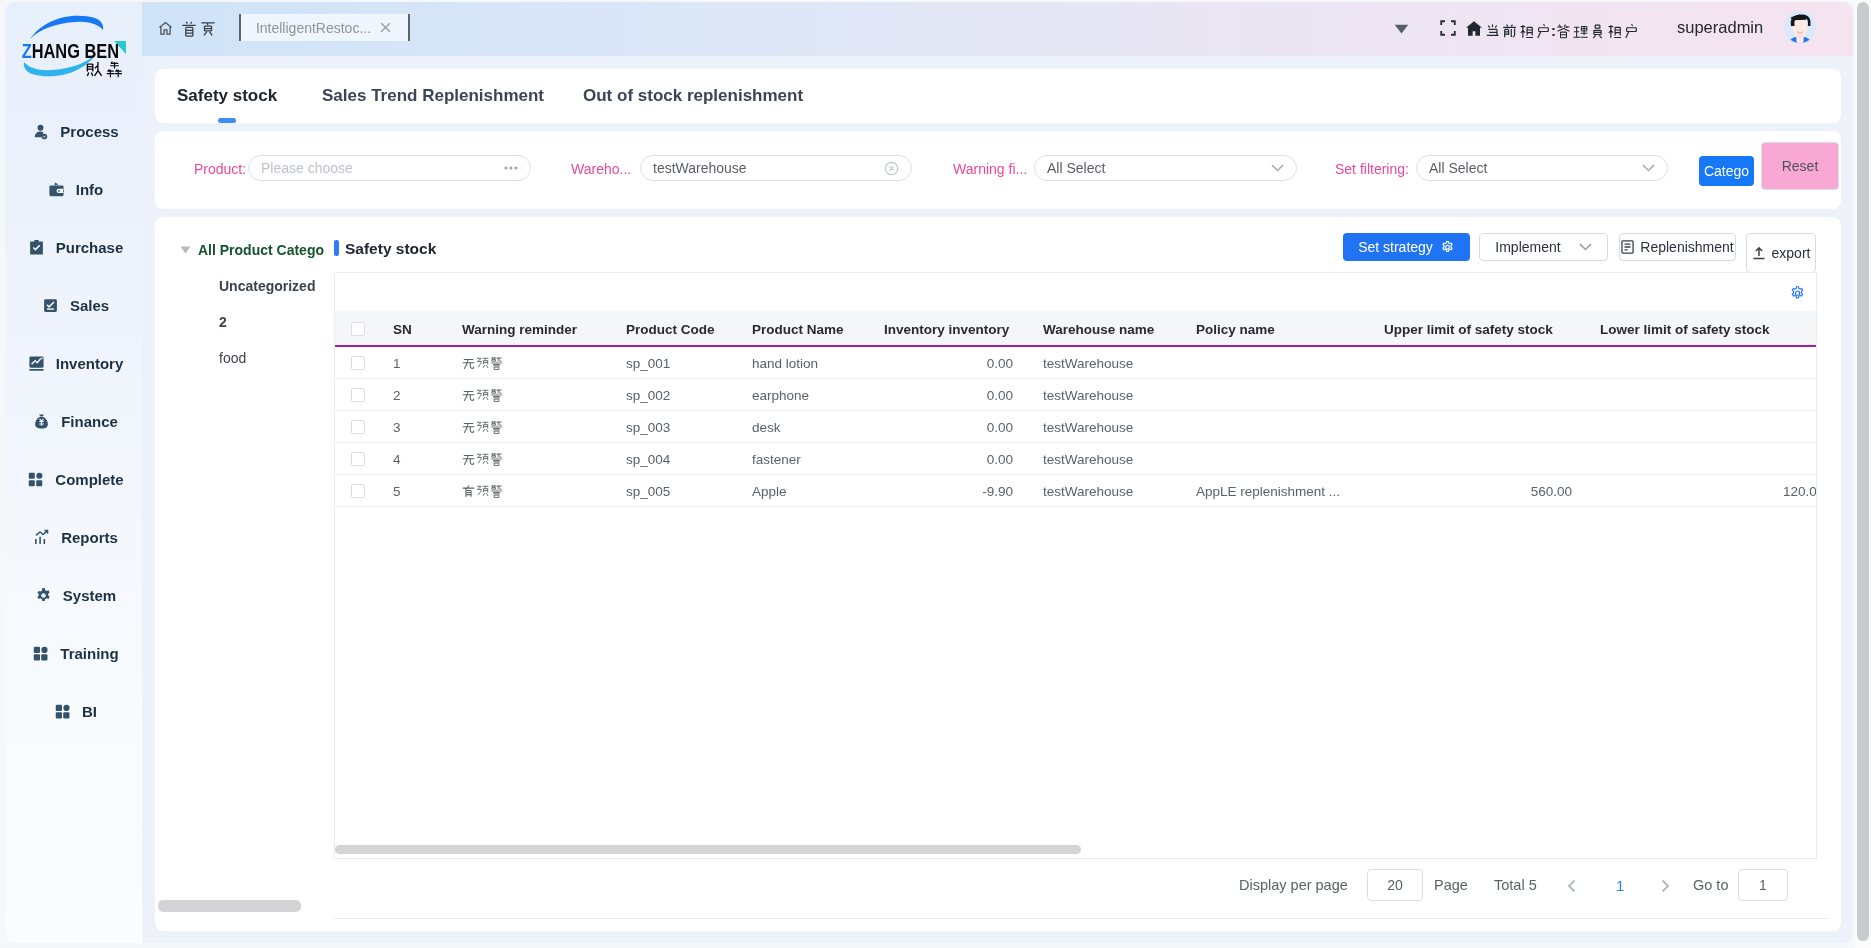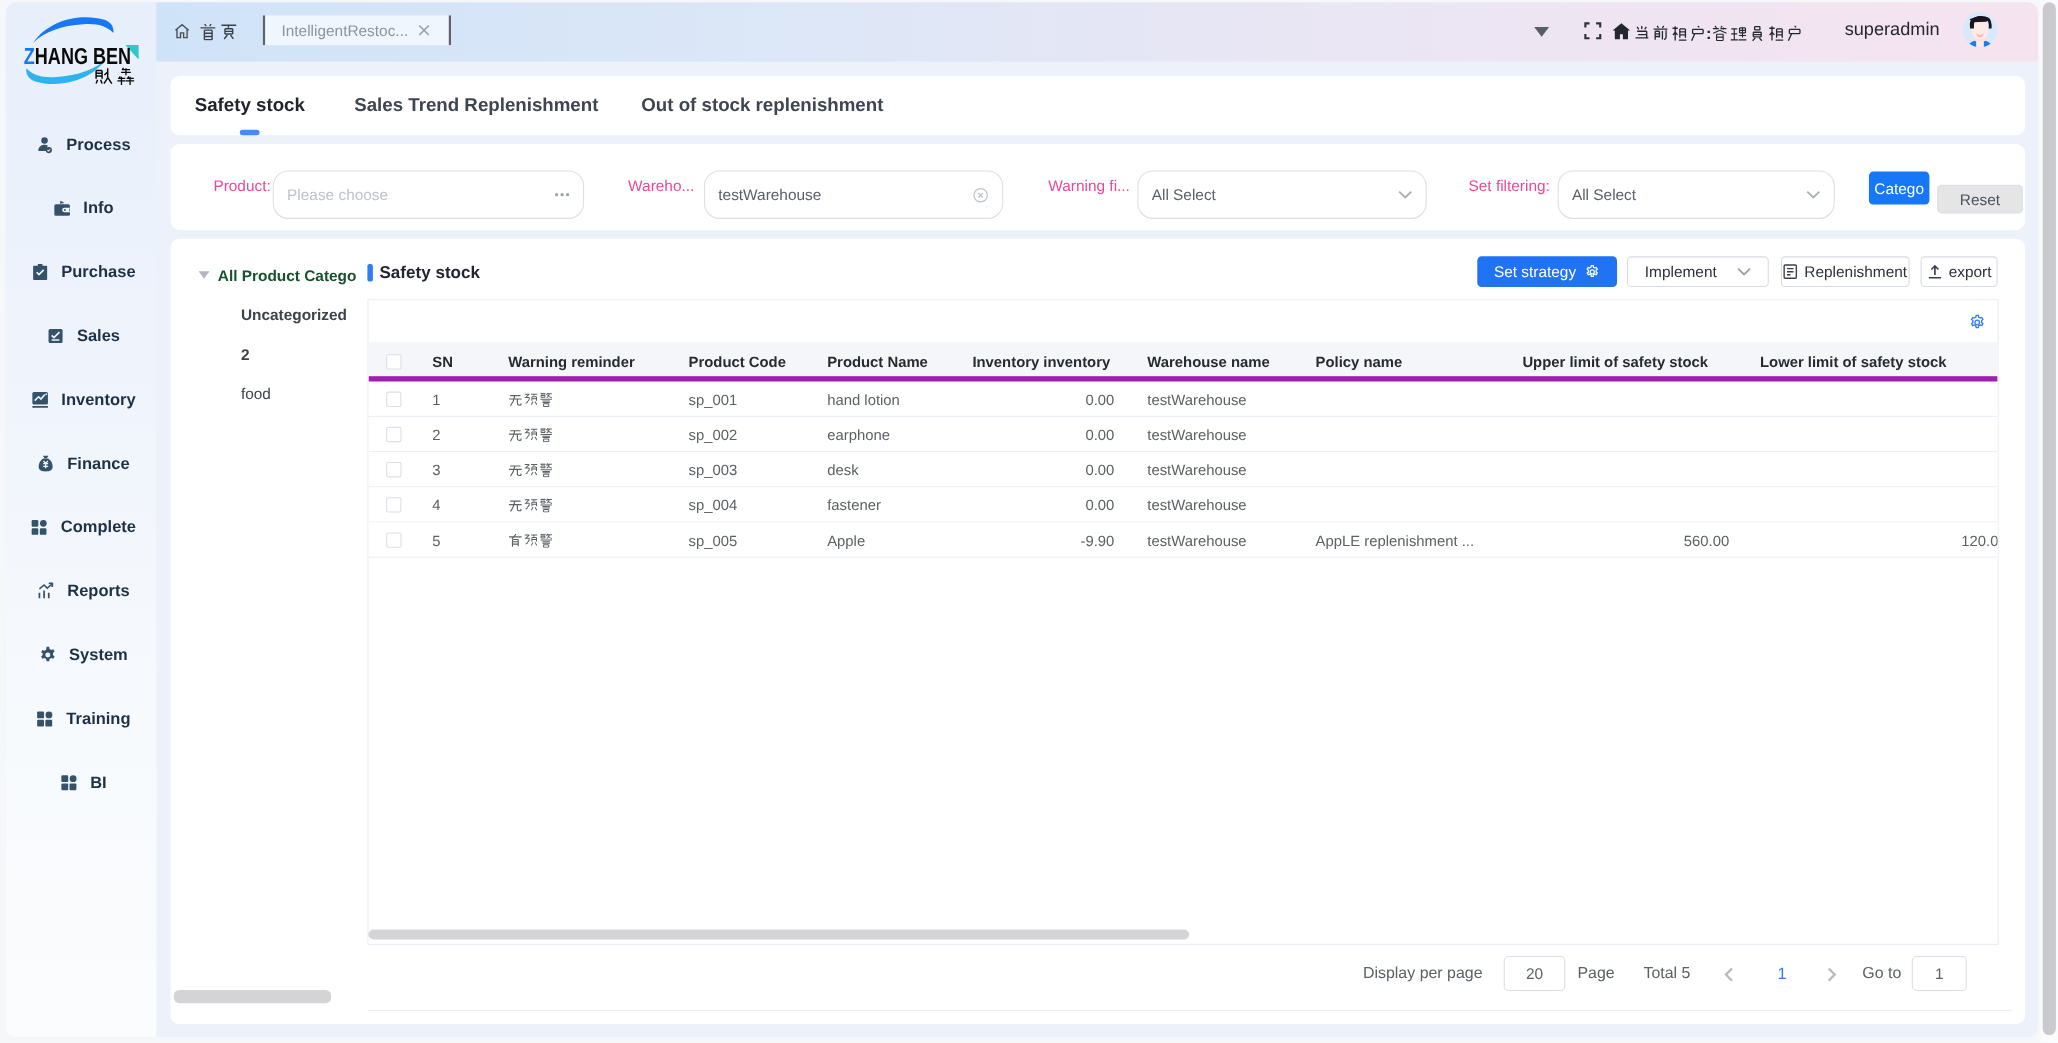--- a/index.html
+++ b/index.html
@@ -14,25 +14,25 @@
 #topbar{position:absolute;left:137px;top:0;right:0;height:54px;background:linear-gradient(90deg,#cfe3f8 0%,#dde7f7 35%,#e9e6f4 60%,#f6e3f0 100%)}
 .tb-tab{position:absolute;left:96.5px;top:12px;width:171px;height:27px;background:rgba(244,249,254,.85);border-left:2px solid #5f646b;border-right:2px solid #5f646b;display:flex;align-items:center;justify-content:center;gap:8px;font-size:14px;color:#8f949c}
 
 .card{position:absolute;background:#fff;border-radius:8px}
 #tabs-card{left:150px;top:67px;width:1686px;height:54px}
 #filter-card{left:150px;top:129px;width:1686px;height:78px}
 #main-card{left:150px;top:215px;width:1686px;height:714px}
 .tab-t{position:absolute;top:0;height:54px;display:flex;align-items:center;font-weight:bold;font-size:17px;color:#3d4452}
 
 .flabel{position:absolute;font-size:14px;color:#ec4899;top:24px;height:28px;display:flex;align-items:center}
-.fin{position:absolute;top:24px;height:44px;border:1px solid #dcdfe6;border-radius:14px;background:#fff;font-size:14px;display:flex;align-items:center;padding:0 12px;color:#5a6068}
+.fin{position:absolute;top:24px;height:26px;border:1px solid #dcdfe6;border-radius:14px;background:#fff;font-size:14px;display:flex;align-items:center;padding:0 12px;color:#5a6068}
 .btn{position:absolute;border-radius:4px;font-size:14px;display:flex;align-items:center;justify-content:center}
 
 #tablebox{position:absolute;left:179px;top:55px;width:1483px;height:587px;border:1px solid #e9edf3;background:#fff;overflow:hidden}
-.hrow{position:absolute;left:0;top:38px;width:1481px;height:36px;background:#f4f6fa;border-bottom:5px solid #a21caf}
+.hrow{position:absolute;left:0;top:38px;width:1481px;height:36px;background:#f4f6fa;border-bottom:2px solid #a21caf}
 .trow{position:absolute;left:0;width:1481px;height:32px;border-bottom:1px solid #ebeef5;background:#fff}
 .hc{position:absolute;top:0;height:36px;display:flex;align-items:center;font-weight:bold;font-size:13.5px;color:#272a31}
 .tc{position:absolute;top:0;height:32px;display:flex;align-items:center;font-size:13.5px;color:#5c6166}
 .cb{position:absolute;left:16px;top:50%;margin-top:-7px;width:14px;height:14px;border:1px solid #dcdfe6;border-radius:2px;background:#fff}
 
 .hthumb{position:absolute;background:#d4d4d6;border-radius:5px}
 #vscroll{position:absolute;left:1855px;top:0;width:16px;height:948px;background:#fbfbfc}
 #vthumb{position:absolute;left:2px;top:2px;width:12px;height:939px;border-radius:6px;background:#c9cacd}
 
 .pg{position:absolute;font-size:14.5px;color:#5c6166;display:flex;align-items:center}
@@ -252,21 +252,21 @@
           </svg></div>
     <div class="flabel" style="left:798px">Warning fi...</div>
     <div class="fin" style="left:879px;width:263px;justify-content:space-between">All Select<svg width="13" height="8" viewBox="0 0 13 8" fill="none" stroke="#a9adb5" stroke-width="1.6">
             <path d="M1 1.2l5.5 5.3L12 1.2"></path>
           </svg></div>
     <div class="flabel" style="left:1180px">Set filtering:</div>
     <div class="fin" style="left:1261px;width:252px;justify-content:space-between">All Select<svg width="13" height="8" viewBox="0 0 13 8" fill="none" stroke="#a9adb5" stroke-width="1.6">
             <path d="M1 1.2l5.5 5.3L12 1.2"></path>
           </svg></div>
     <div class="btn" style="left:1544px;top:25px;width:55px;height:30px;background:#1677f7;color:#fff">Catego</div>
-    <div class="btn" style="left:1606px;top:37px;width:78px;height:26px;background:#e5e5e5;border:1px solid #dcdfe6;color:#4a5160">Reset</div>
+    <div class="btn" style="left:1606px;top:11px;width:78px;height:48px;background:#f9a8d4;border:1px solid #dcdfe6;color:#4a5160">Reset</div>
   </div>
   <div class="card" id="main-card">
     <svg width="11" height="8" viewBox="0 0 11 8" style="position:absolute;left:25px;top:29px">
           <path d="M0.5 0.5 L10.5 0.5 L5.5 7.5 Z" fill="#b4b7bd"></path>
         </svg>
     <div style="position:absolute;left:43px;top:25px;font-size:14px;font-weight:bold;color:#14532d">All Product Catego</div>
     <div style="position:absolute;left:64px;top:61px;font-size:14px;font-weight:bold;color:#3d434d">Uncategorized</div>
     <div style="position:absolute;left:64px;top:97px;font-size:14px;font-weight:bold;color:#3d434d">2</div>
     <div style="position:absolute;left:64px;top:133px;font-size:14px;font-weight:normal;color:#3d434d">food</div>
     <div style="position:absolute;left:179px;top:23px;width:5px;height:16px;border-radius:2px;background:#2e7cf6"></div>
@@ -275,21 +275,21 @@
             <path d="M10.6 2.5h2.8l.4 2.2a7.5 7.5 0 0 1 2 1.2l2.1-.8 1.4 2.5-1.7 1.5a7.5 7.5 0 0 1 0 2.4l1.7 1.5-1.4 2.5-2.1-.8a7.5 7.5 0 0 1-2 1.2l-.4 2.2h-2.8l-.4-2.2a7.5 7.5 0 0 1-2-1.2l-2.1.8-1.4-2.5 1.7-1.5a7.5 7.5 0 0 1 0-2.4L4.7 7.6l1.4-2.5 2.1.8a7.5 7.5 0 0 1 2-1.2z"></path>
             <circle cx="12" cy="11.5" r="3"></circle>
           </svg></div>
     <div class="btn" style="left:1324px;top:16px;width:129px;height:28px;background:#fff;border:1px solid #d8dbe1;color:#2b303b;gap:18px">Implement<svg width="13" height="8" viewBox="0 0 13 8" fill="none" stroke="#9aa0ab" stroke-width="1.6">
             <path d="M1 1.2l5.5 5.3L12 1.2"></path>
           </svg></div>
     <div class="btn" style="left:1464px;top:16px;width:117px;height:28px;background:#fff;border:1px solid #d8dbe1;color:#2b303b;gap:6px"><svg width="13" height="14" viewBox="0 0 14 15" fill="none" stroke="#3a3f48" stroke-width="1.4">
             <rect x="1" y="1" width="12" height="13" rx="1"></rect>
             <path d="M3.8 4.5h6.4M3.8 7.5h6.4M3.8 10.5h3.5"></path>
           </svg>Replenishment</div>
-    <div class="btn" style="left:1591px;top:16px;width:70px;height:28px;background:#fff;border:1px solid #d8dbe1;color:#2b303b;gap:6px"><svg width="14" height="14" viewBox="0 0 14 14" fill="none" stroke="#3a3f48" stroke-width="1.5">
+    <div class="btn" style="left:1591px;top:16px;width:70px;height:40px;background:#fff;border:1px solid #d8dbe1;color:#2b303b;gap:6px"><svg width="14" height="14" viewBox="0 0 14 14" fill="none" stroke="#3a3f48" stroke-width="1.5">
             <path d="M7 10V2.5M3.8 5L7 1.8 10.2 5M1.5 12.5h11"></path>
           </svg>export</div>
     <div id="tablebox">
       <svg width="17" height="17" viewBox="0 0 24 24" style="position:absolute;right:10px;top:12px" fill="none" stroke="#2e7cf6" stroke-width="1.7">
             <path d="M10.6 2.5h2.8l.4 2.2a7.5 7.5 0 0 1 2 1.2l2.1-.8 1.4 2.5-1.7 1.5a7.5 7.5 0 0 1 0 2.4l1.7 1.5-1.4 2.5-2.1-.8a7.5 7.5 0 0 1-2 1.2l-.4 2.2h-2.8l-.4-2.2a7.5 7.5 0 0 1-2-1.2l-2.1.8-1.4-2.5 1.7-1.5a7.5 7.5 0 0 1 0-2.4L4.7 7.6l1.4-2.5 2.1.8a7.5 7.5 0 0 1 2-1.2z"></path>
             <circle cx="12" cy="11.5" r="3"></circle>
           </svg>
       <div class="hrow">
         <span class="cb" style="top:11px;margin-top:0"></span>
         <div class="hc" style="left:58px">SN</div>

